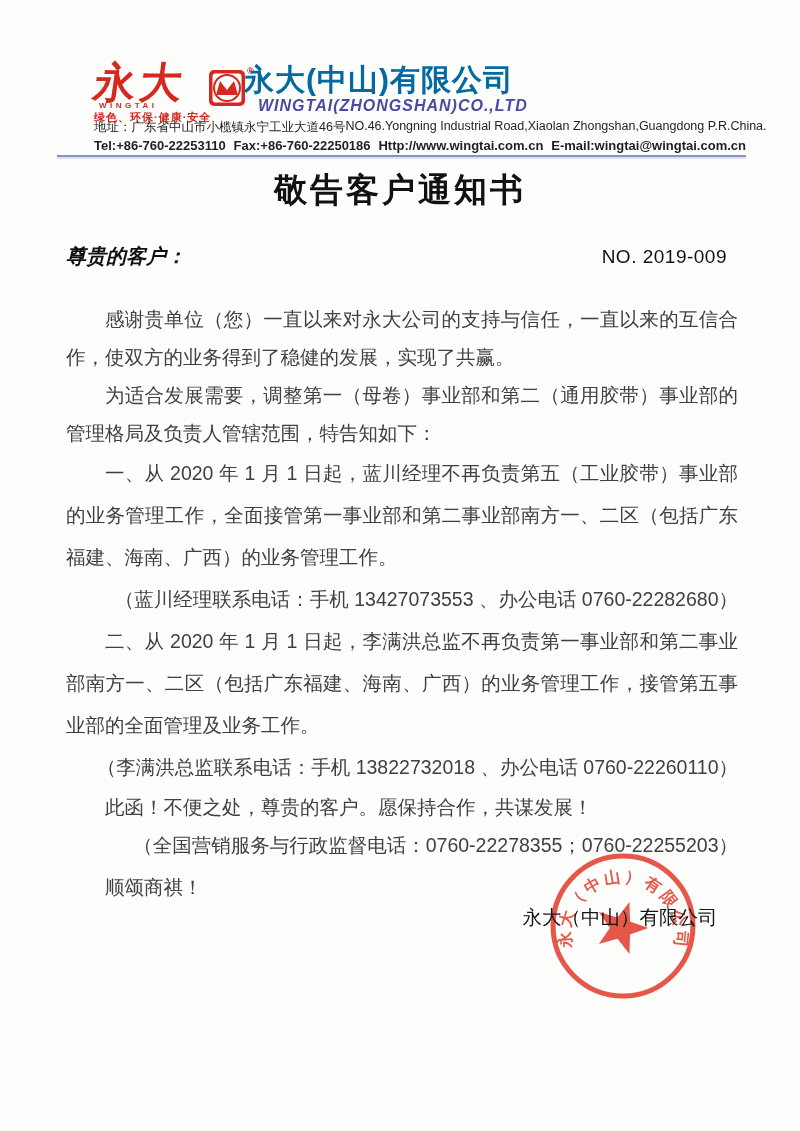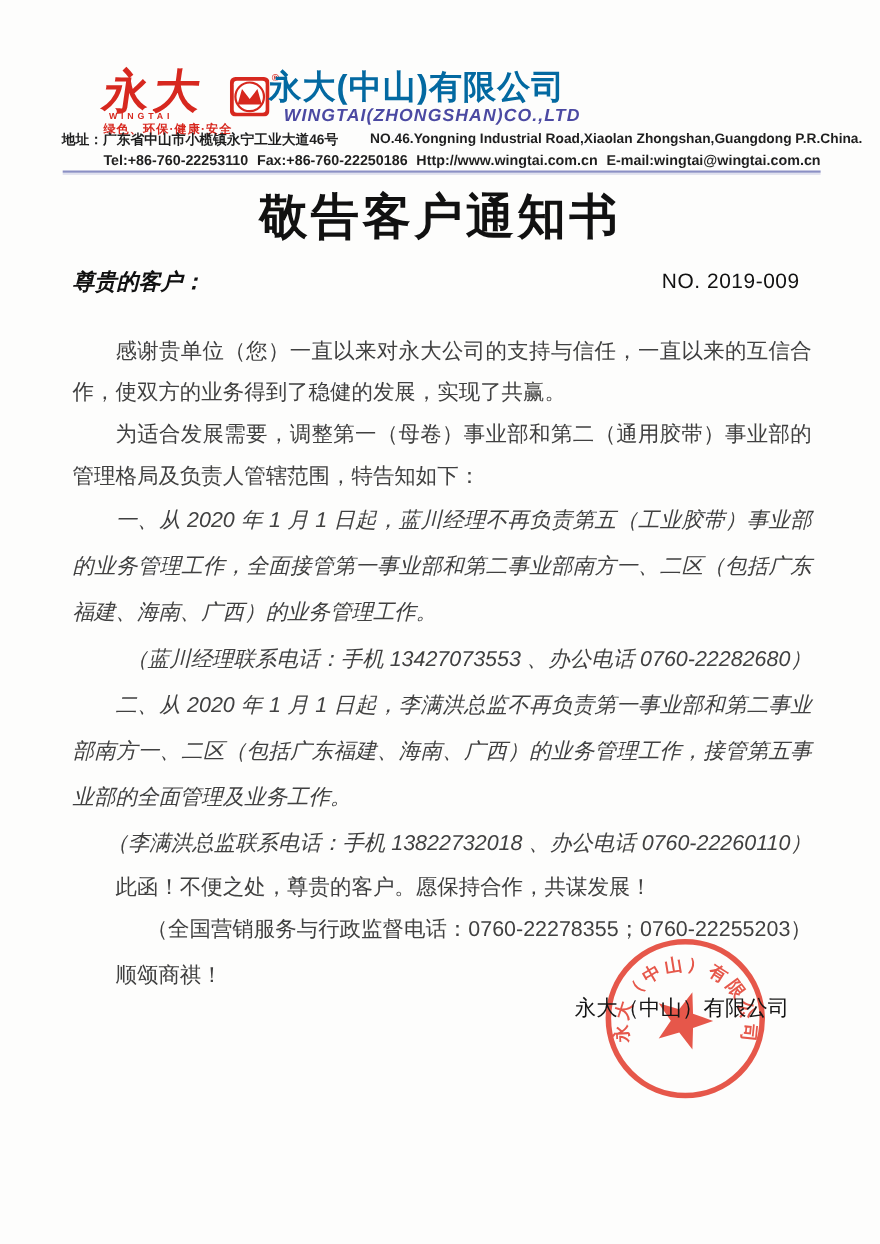--- a/index.html
+++ b/index.html
@@ -10,38 +10,38 @@
   .wordmark{position:absolute;left:94px;top:62px;font-size:42px;line-height:42px;font-weight:700;
             color:#d7281f;transform:skewX(-8deg);letter-spacing:4px;}
   .wordmark-sub{position:absolute;left:99px;top:101px;font-size:8px;font-weight:700;color:#d7281f;
             letter-spacing:3.5px;}
   .emblem{position:absolute;left:209px;top:70px;width:36px;height:36px;}
   .reg{position:absolute;left:247px;top:66px;font-size:9px;color:#d7281f;font-weight:700;}
   .slogan{position:absolute;left:94px;top:110px;font-size:11px;font-weight:700;color:#d7281f;letter-spacing:1px;}
   .company-cn{position:absolute;left:244px;top:64px;font-size:30px;line-height:32px;font-weight:700;color:#0369a1;letter-spacing:1px;}
   .company-en{position:absolute;left:258px;top:97px;font-size:16px;font-style:italic;font-weight:700;
             color:#4b49a2;font-family:Liberation Sans, sans-serif;letter-spacing:1px;}
-  .addr-row1{position:absolute;left:94px;top:119px;width:652px;display:flex;justify-content:center;
-            font-size:12.5px;font-weight:700;color:#1f1f1f;white-space:nowrap;gap:29px;}
+  .addr-row1{position:absolute;left:94px;top:119px;width:652px;display:flex;justify-content:flex-start;
+            font-size:12.5px;font-weight:400;color:#1f1f1f;white-space:nowrap;}
   .addr-row2{position:absolute;left:94px;top:138px;width:652px;display:flex;justify-content:space-between;
             font-size:13px;font-weight:700;color:#1f1f1f;white-space:nowrap;}
   .rule{position:absolute;left:57px;top:155px;width:689px;height:2px;background:#8b90c4;box-shadow:0 2px 0 rgba(139,144,196,.25);}
 
   
   .title{position:absolute;left:0;top:168px;width:800px;margin:0;text-align:center;
-         font-size:44px;font-weight:700;letter-spacing:3px;color:#111;}
+         font-size:33px;font-weight:700;letter-spacing:3px;color:#111;}
   .salutation{position:absolute;left:66px;top:243px;font-size:20px;font-weight:700;color:#111;font-style:italic;}
   .doc-no{position:absolute;right:73px;top:246px;font-size:19px;color:#111;letter-spacing:.5px;}
 
   .body{position:absolute;left:66px;top:300px;width:672px;font-size:19.5px;color:#404040;
         text-align:justify;}
   .body p{margin:0;}
   .indent{text-indent:2em;}
   .lh38{line-height:38px;}
-  .lh42{line-height:42px;font-style:italic;}
+  .lh42{line-height:42px;}
   .contact{text-align:right;text-indent:0;}
   .regards{margin-top:4px !important;}
 
   
   .signature{position:absolute;right:70px;top:900px;width:220px;text-align:center;
              font-size:19.5px;line-height:34px;color:#151515;z-index:2;}
   .stamp{position:absolute;left:548px;top:851px;width:150px;height:150px;z-index:1;opacity:.85;}
 </style>
 </head>
 <body>

